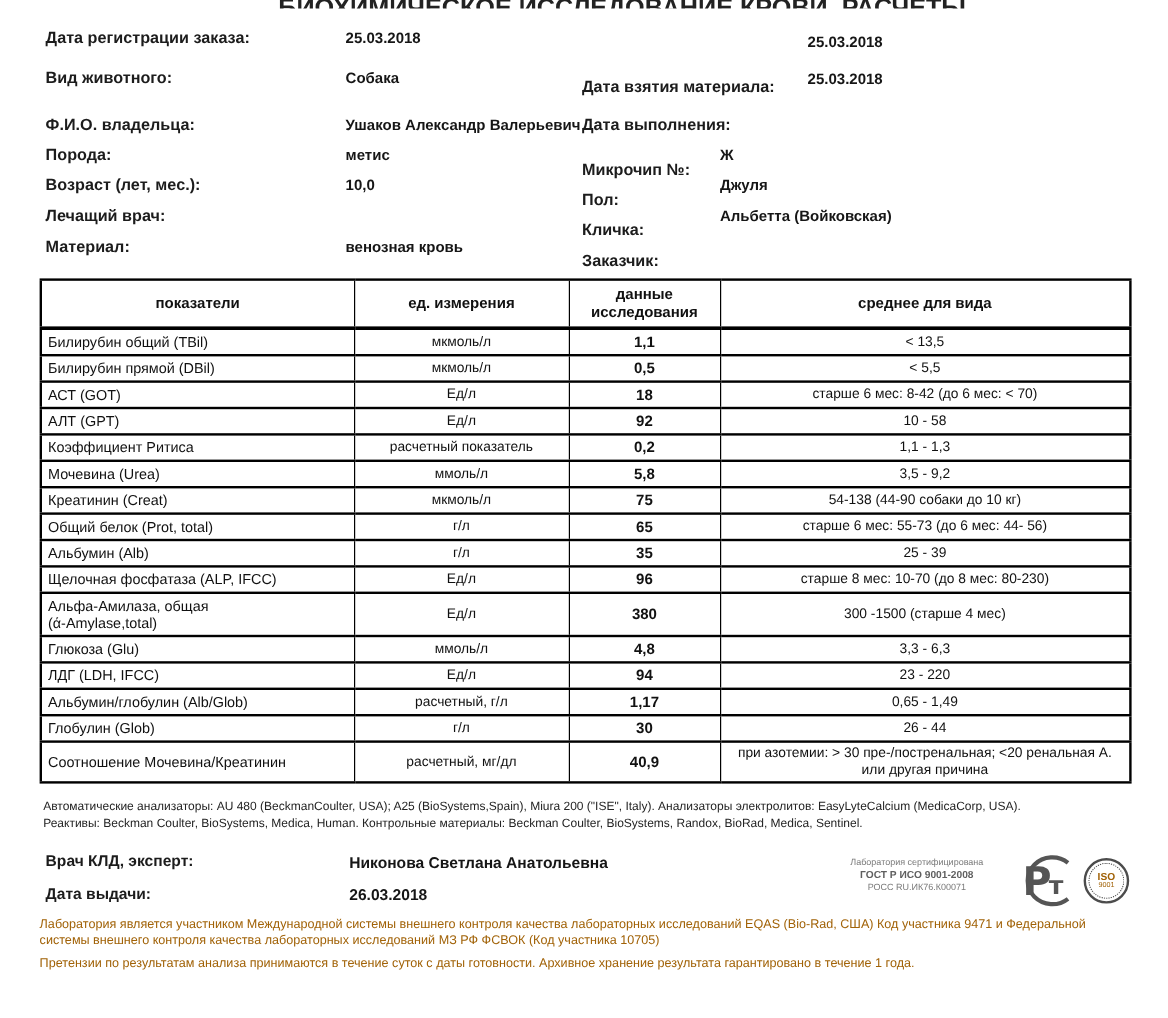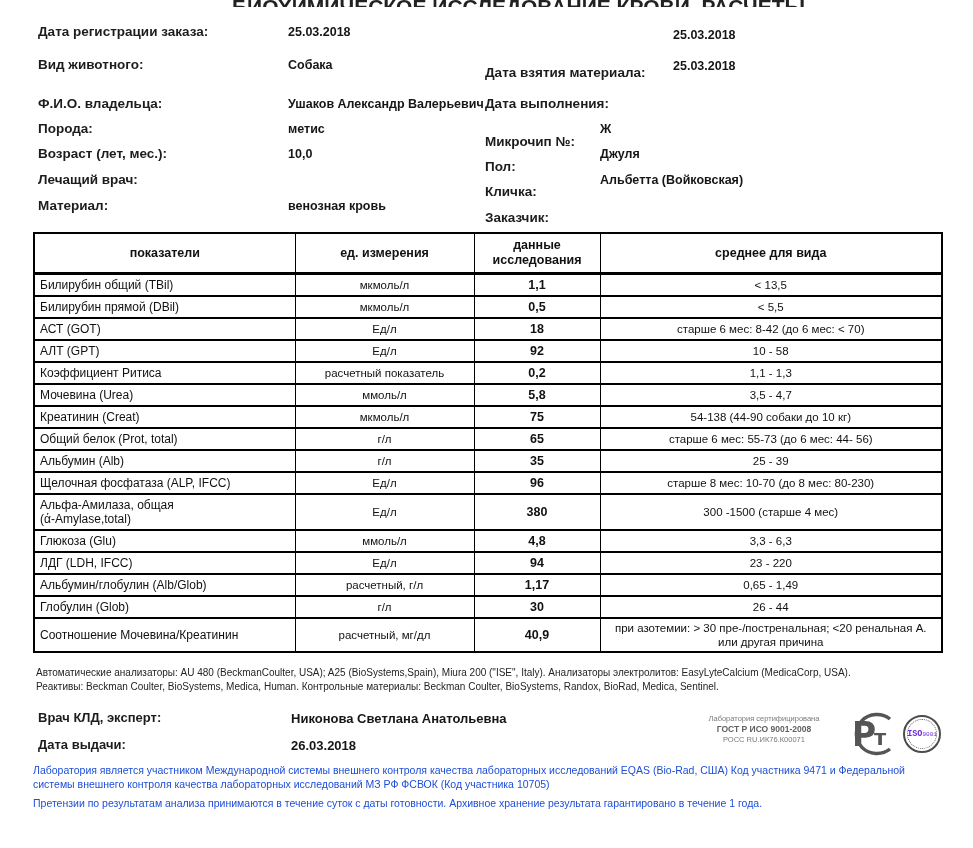--- a/index.html
+++ b/index.html
@@ -66,26 +66,26 @@
   
   .cert { position:absolute; left:700px; top:714px; width:128px; text-align:center; color:#7a7a7a; line-height:10px; }
   .cert .c1 { font-size:7.5px; }
   .cert .c2 { font-size:8.5px; font-weight:700; color:#5f5f5f; line-height:11px; }
   .cert .c3 { font-size:7.5px; }
   .stamp-rst { position:absolute; left:845px; top:710px; width:54px; height:48px; }
   .stamp-iso { position:absolute; left:903px; top:715px; width:38px; height:38px;
                border:2px solid #4c4c4c; border-radius:50%;
                display:flex; align-items:center; justify-content:center; box-sizing:border-box; }
   .stamp-iso-inner { width:28px; height:28px; border:1px dotted #555; border-radius:50%;
-               display:flex; align-items:center; justify-content:center; color:#6d28d9;font-family:Liberation Mono, monospace; }
+               display:flex; flex-direction:column; align-items:center; justify-content:center; color:#a16207; }
   .iso-t1 { font-size:8.5px; font-weight:700; line-height:9px; }
   .iso-t2 { font-size:6px; line-height:7px; }
 
   
-  .disclaimer { position:absolute; left:33px; top:763px; width:914px; color:#1d4ed8; }
+  .disclaimer { position:absolute; left:33px; top:763px; width:914px; color:#a16207; }
   .disclaimer p { margin:0; font-size:10.5px; line-height:14px; }
   .disclaimer p.second { margin-top:5px; }
 </style>
 </head>
 <body>
 
 <div class="page">
 
   <div class="clipped-title">
     <span>БИОХИМИЧЕСКОЕ ИССЛЕДОВАНИЕ КРОВИ, РАСЧЕТЫ</span>
@@ -192,21 +192,21 @@
         <tr>
           <td class="c-name">Коэффициент Ритиса</td>
           <td class="c-unit">расчетный показатель</td>
           <td class="c-val">0,2</td>
           <td class="c-ref">1,1 - 1,3</td>
         </tr>
         <tr>
           <td class="c-name">Мочевина (Urea)</td>
           <td class="c-unit">ммоль/л</td>
           <td class="c-val">5,8</td>
-          <td class="c-ref">3,5 - 4,7</td>
+          <td class="c-ref">3,5 - 9,2</td>
         </tr>
         <tr>
           <td class="c-name">Креатинин (Creat)</td>
           <td class="c-unit">мкмоль/л</td>
           <td class="c-val">75</td>
           <td class="c-ref">54-138 (44-90 собаки до 10 кг)</td>
         </tr>
         <tr>
           <td class="c-name">Общий белок (Prot, total)</td>
           <td class="c-unit">г/л</td>

